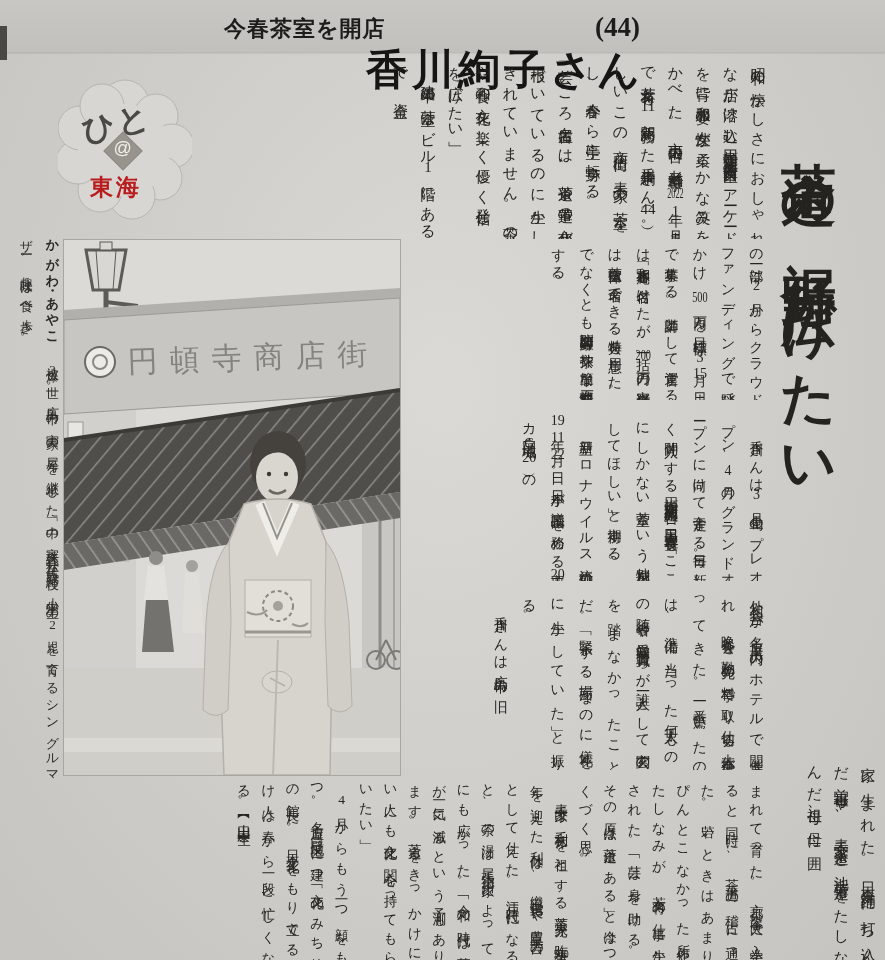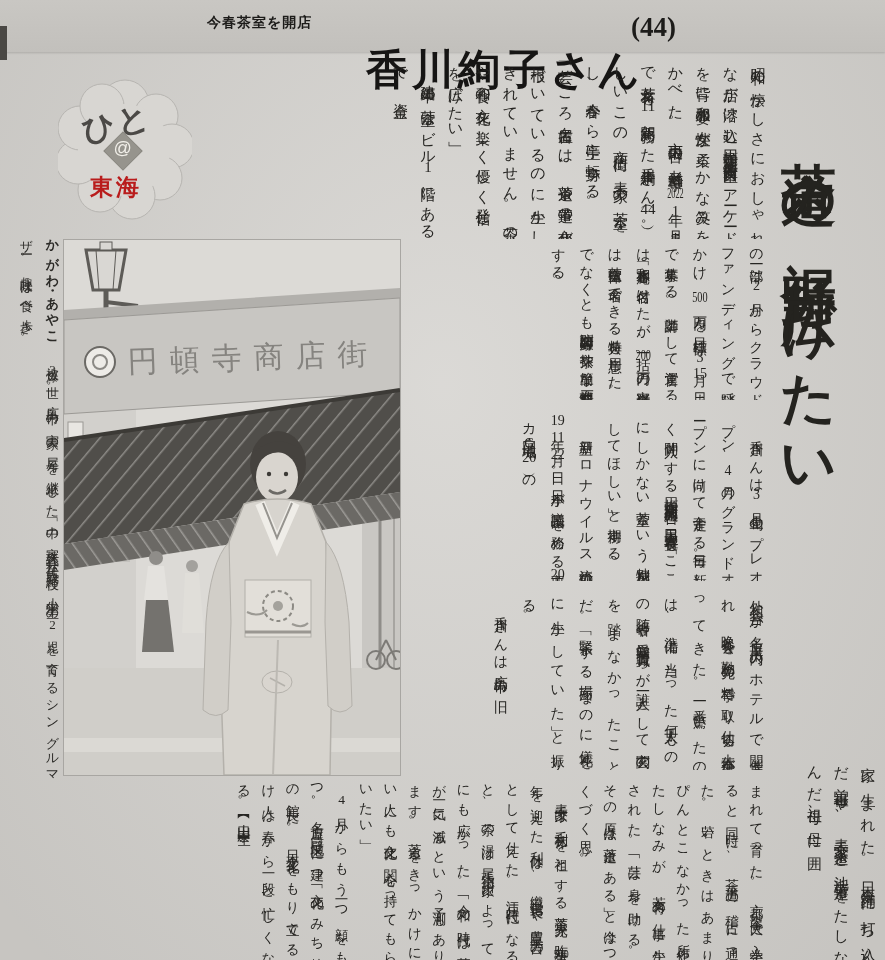--- a/index.html
+++ b/index.html
@@ -12,23 +12,23 @@
     color:#22211f;
     -webkit-font-smoothing:antialiased;
   }
   
   .top-strip{
     position:absolute;left:0;top:0;width:885px;height:52px;
     background:linear-gradient(#c9c7c3,#c2c0bc);
     box-shadow:0 1px 2px rgba(0,0,0,.15);
     display:flex;align-items:center;
   }
-  .top-strip .lbl{position:absolute;left:207px;top:14px;font-size:14px;font-weight:700;color:#1d1c1a;letter-spacing:1px;}
+  .top-strip .lbl{position:absolute;left:224px;top:14px;font-size:22px;font-weight:700;color:#1d1c1a;letter-spacing:1px;}
   .top-strip .nm{position:absolute;left:366px;top:2px;font-size:42px;font-weight:700;color:#161514;letter-spacing:4px;margin-top:40px;}
-  .top-strip .age{position:absolute;left:595px;top:12px;font-size:27px;font-weight:700;color:#1d1c1a;margin-left:36px;}
+  .top-strip .age{position:absolute;left:595px;top:12px;font-size:27px;font-weight:700;color:#1d1c1a;}
   .corner-mark{position:absolute;left:0;top:26px;width:7px;height:34px;background:#4a4844;}
   
   .badge{position:absolute;left:58px;top:76px;width:134px;height:152px;}
   .badge svg{position:absolute;left:0;top:0;}
   .badge .t1{position:absolute;left:24px;top:26px;font-size:32px;color:#4b4946;transform:rotate(-14deg);letter-spacing:2px;font-weight:600;}
   .badge .at{position:absolute;left:52px;top:62px;width:26px;height:26px;background:#96948d;transform:rotate(45deg);box-shadow:0 0 0 1px #8a8881;}
   .badge .at span{position:absolute;left:2px;top:1px;transform:rotate(-45deg);color:#f1efe9;font-size:18px;font-family:"Liberation Sans",sans-serif;}
   .badge .t2{position:absolute;left:32px;top:96px;font-size:23px;color:#b91c1c;letter-spacing:3px;font-weight:600;}
   
   .headline{

